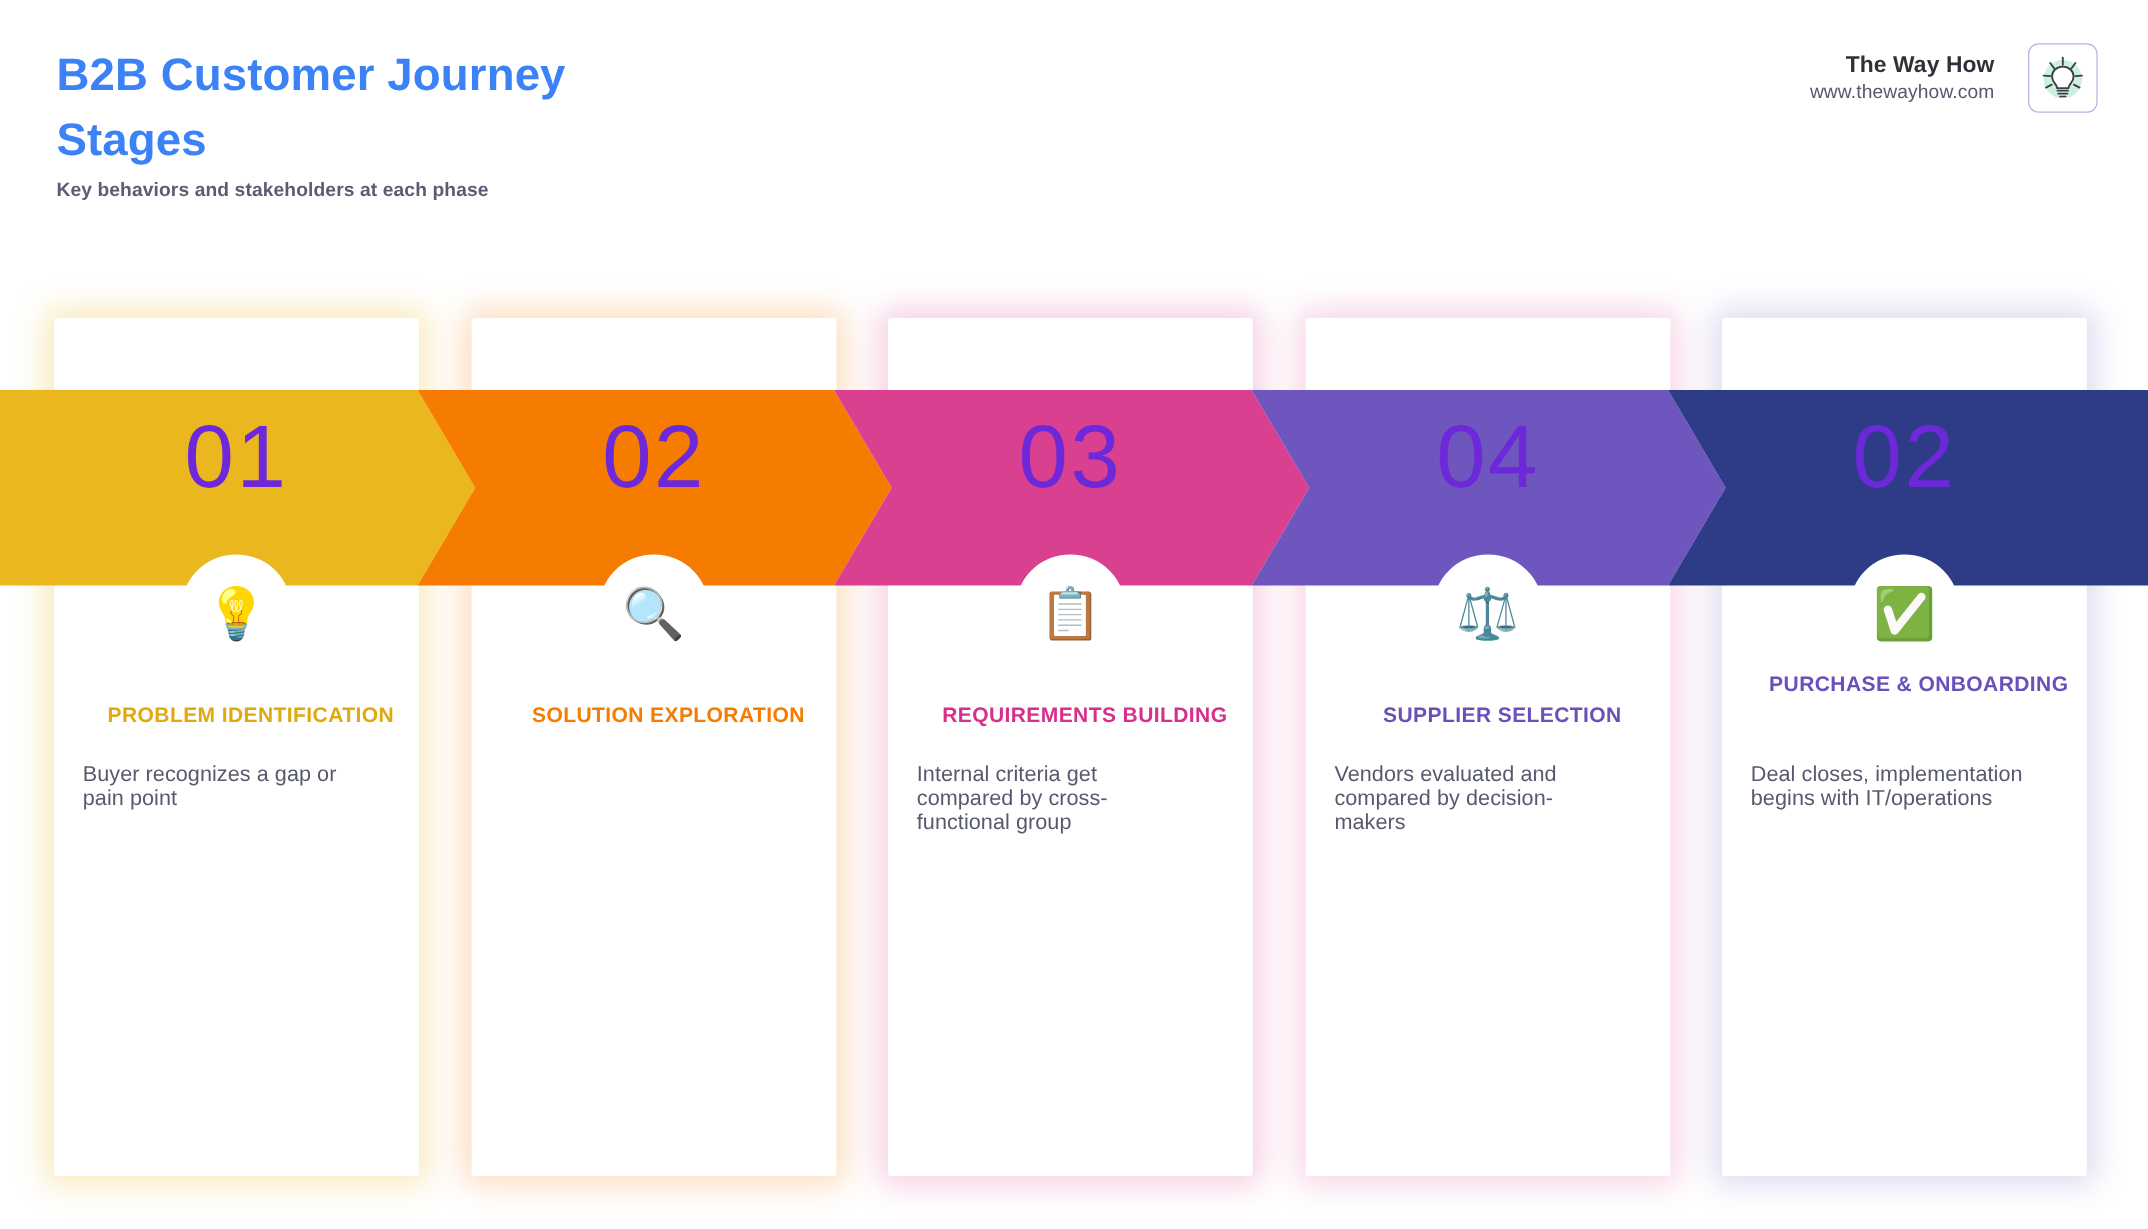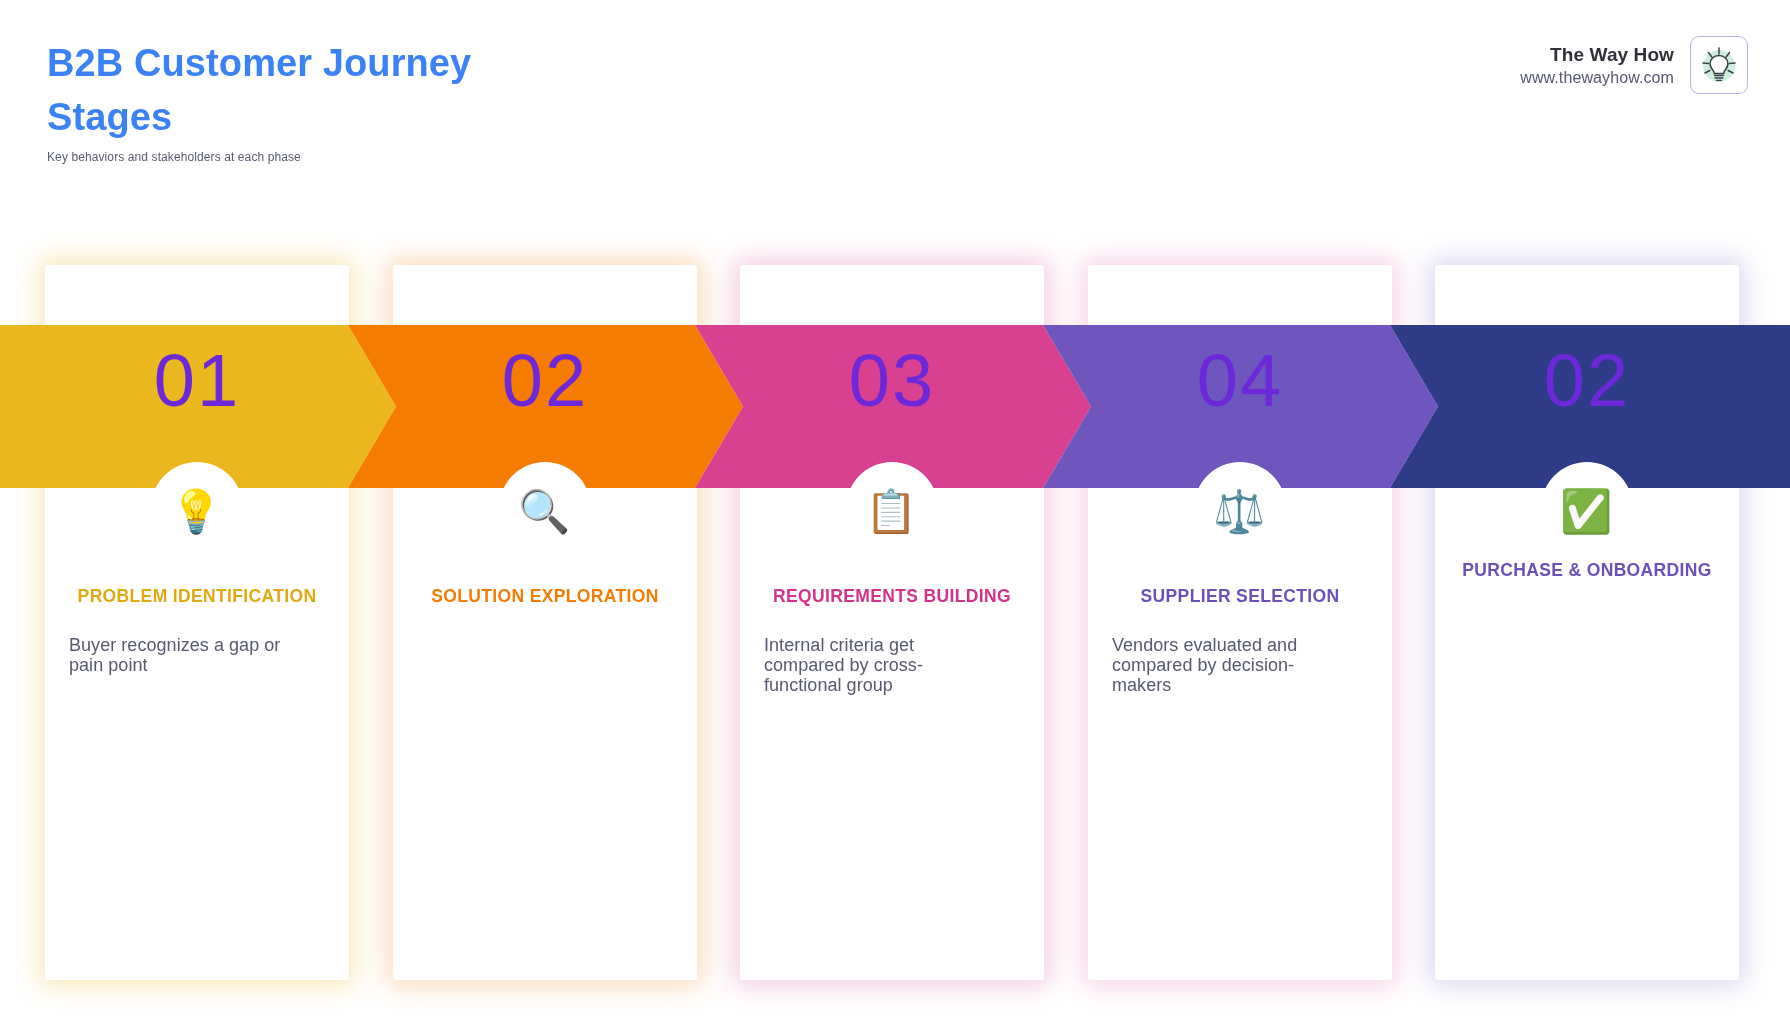--- a/index.html
+++ b/index.html
@@ -32,34 +32,34 @@
     font-size: 38px;
     font-weight: 700;
     line-height: 54px;
     color: #3b82f6;
     letter-spacing: 0.1px;
   }
   #page-subtitle {
     position: absolute;
     left: 47px;
     top: 150px;
-    font-size: 12px;
-    font-weight: 400;
+    font-size: 16px;
+    font-weight: 700;
     color: #5a5d72;
     letter-spacing: 0.1px;
   }
 
   
   #brand {
     position: absolute;
     right: 42px;
     top: 36px;
     display: flex;
     align-items: center;
-    gap: 16px;
+    gap: 28px;
   }
   #brand-text {
     text-align: right;
     line-height: 1.32;
   }
   #brand-name {
     font-size: 19px;
     font-weight: bold;
     color: #2f3038;
     display: block;
@@ -114,21 +114,21 @@
     top: 222px;
     left: 0;
     width: 304px;
     text-align: center;
     font-size: 42px;
     line-height: 50px;
     height: 50px;
   }
   .card-title {
     position: absolute;
-    left: 20px;
+    left: 32px;
     width: 264px;
     top: 292px;
     text-align: center;
     font-size: 17.5px;
     font-weight: bold;
     line-height: 26px;
     letter-spacing: 0.35px;
   }
   .card-title.single-line { top: 318px; }
   .card-desc {
@@ -231,20 +231,21 @@
       <div class="card-inner">
         <div class="card-icon">⚖️</div>
         <div class="card-title single-line" style="color: rgb(107, 79, 187);">SUPPLIER SELECTION</div>
         <div class="card-desc">Vendors evaluated and compared by decision-makers</div>
       </div>
     </div>
     <div class="card" style="left: 1435px; box-shadow: rgba(110, 85, 190, 0.22) 0px 0px 26px 7px;">
       <div class="card-inner">
         <div class="card-icon">✅</div>
         <div class="card-title" style="color: rgb(107, 79, 187);">PURCHASE &amp; ONBOARDING</div>
+        <div class="card-desc">Deal closes, implementation begins with IT/operations</div>
       </div>
     </div>
   </div>
 
 <div id="ribbon">
     <svg width="1790" height="171" viewBox="0 0 1790 171">
       <defs>
         <clipPath id="notch-clip-0">
           <path d="M -60 -10 L 1850 -10 L 1850 183 L 243 183 A 46 46 0 0 0 151 183 L -60 183 Z"></path>
         </clipPath>

